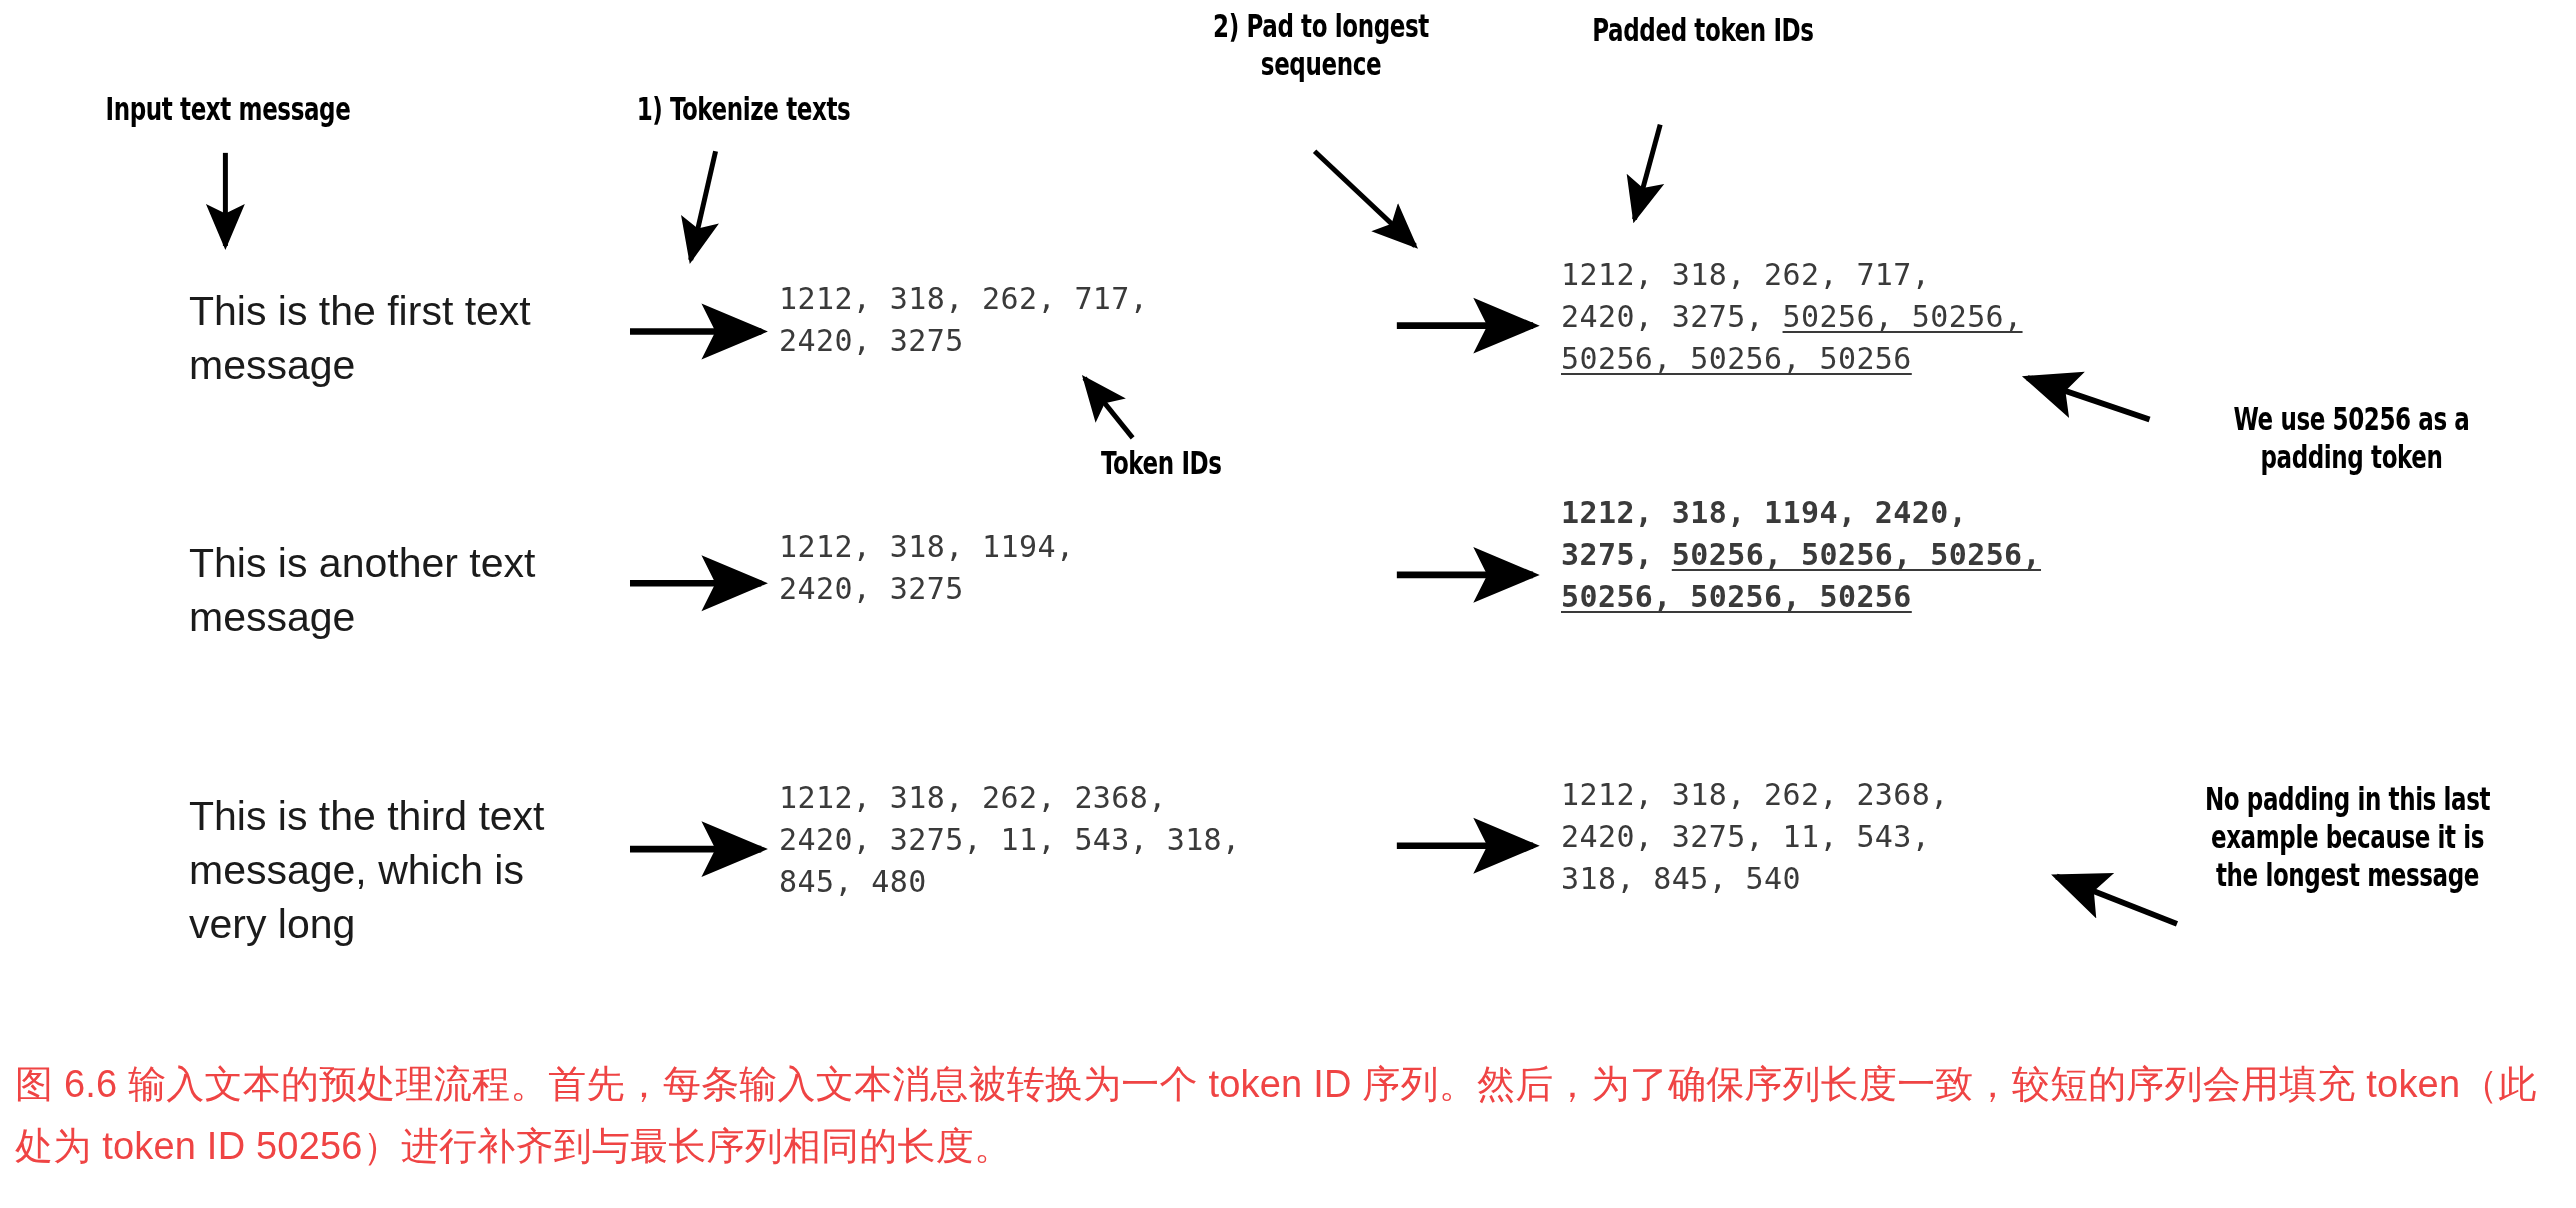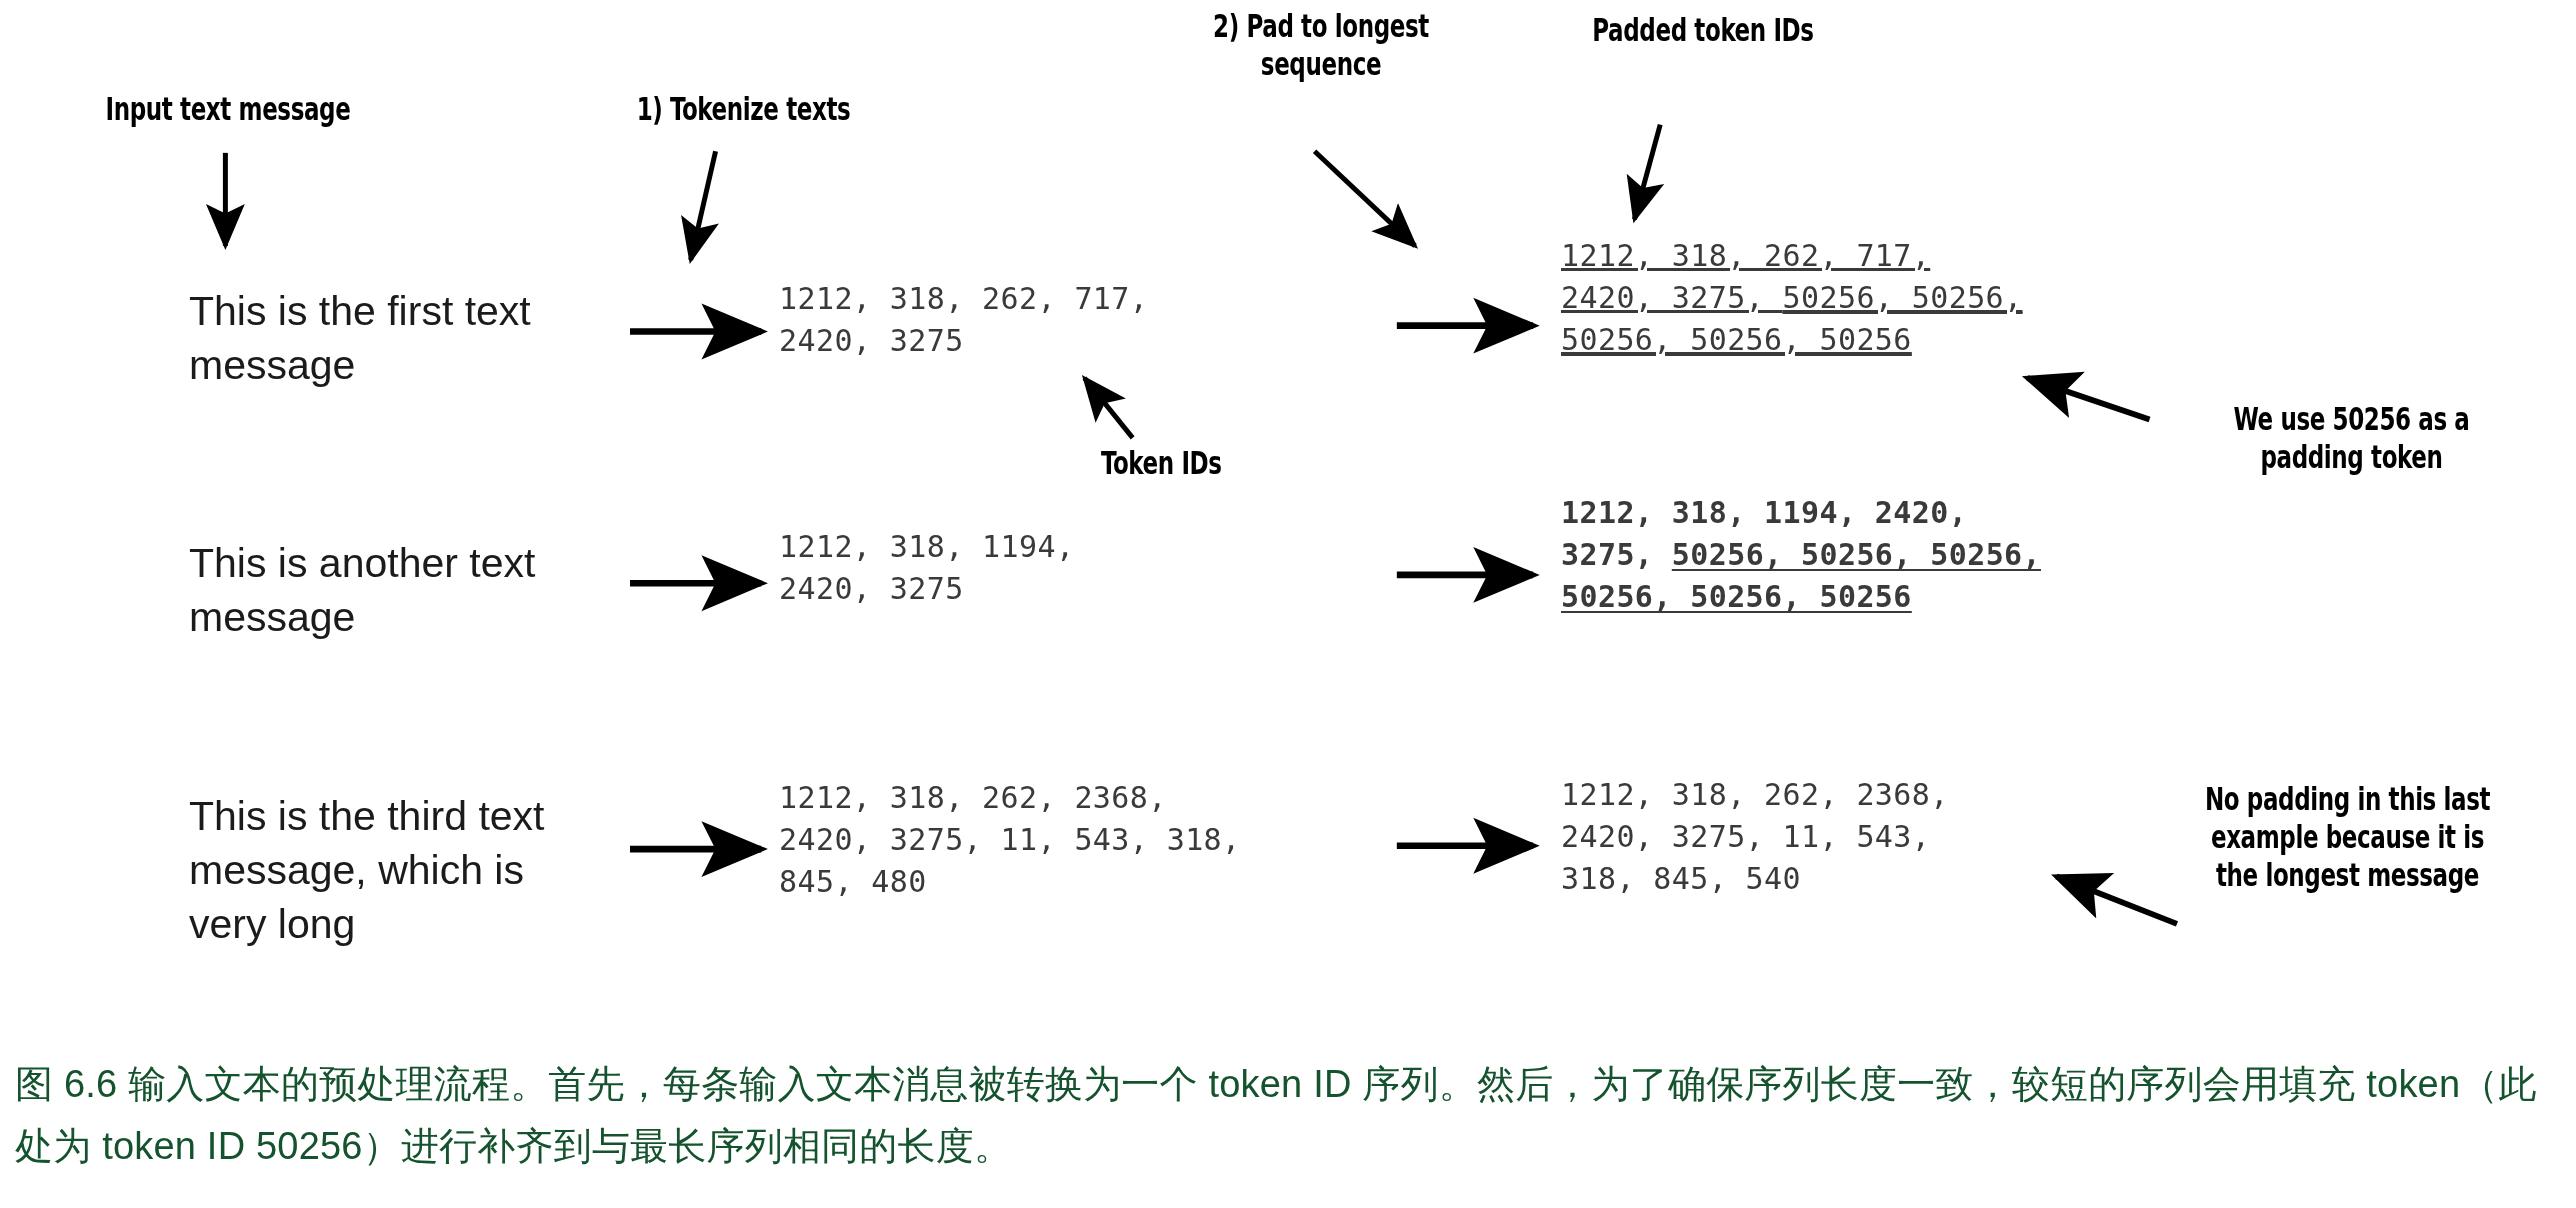--- a/index.html
+++ b/index.html
@@ -67,21 +67,21 @@
     text-decoration-thickness: 1.7px;
     text-underline-offset: 4.2px;
   }
 
   
   #caption {
     position: absolute;
     left: 15px;
     top: 1054px;
     width: 2546px;
-    color: #14532d;
+    color: #ef4444;
     font-family: "Liberation Sans", sans-serif;
     font-weight: 400;
     font-size: 38px;
     line-height: 1.62;
     letter-spacing: 0.2px;
     text-align: left;
   }
 
   svg.ink { position: absolute; left: 0; top: 0; width: 2576px; height: 1208px; pointer-events: none; }
 </style>
@@ -159,21 +159,21 @@
 
   <div class="abs hdr ctr c" style="left:1487px; top:11.6px; width:432px;">Padded token IDs</div>
 
   <div class="abs">
     <div class="abs msg" style="left:189px; top:284px; width:432px;">This is the first text
 message</div>
 
     <div class="abs mono" style="left:779px; top:278px; width:532px;"><span>1212, 318, 262, 717,</span>
 <span>2420, 3275</span></div>
 
-    <div class="abs mono" style="left:1561px; top:235px; width:681px;text-decoration:underline;"><span>1212, 318, 262, 717,</span>
+    <div class="abs mono" style="left:1561px; top:254px; width:681px;"><span>1212, 318, 262, 717,</span>
 <span>2420, 3275, </span><u>50256, 50256,</u>
 <u>50256, 50256, 50256</u></div>
   </div>
 
   <div class="abs">
     <div class="abs msg" style="left:189px; top:536px; width:432px;">This is another text
 message</div>
 
     <div class="abs mono" style="left:779px; top:526px; width:532px;"><span>1212, 318, 1194,</span>
 <span>2420, 3275</span></div>

